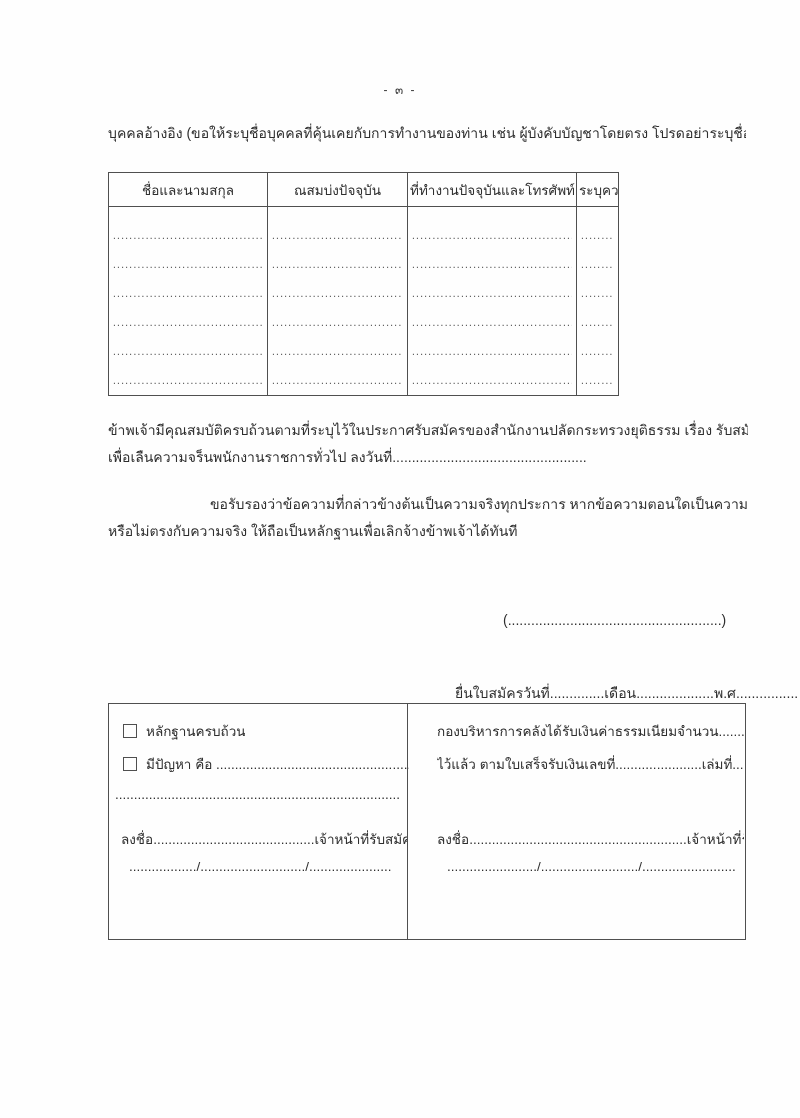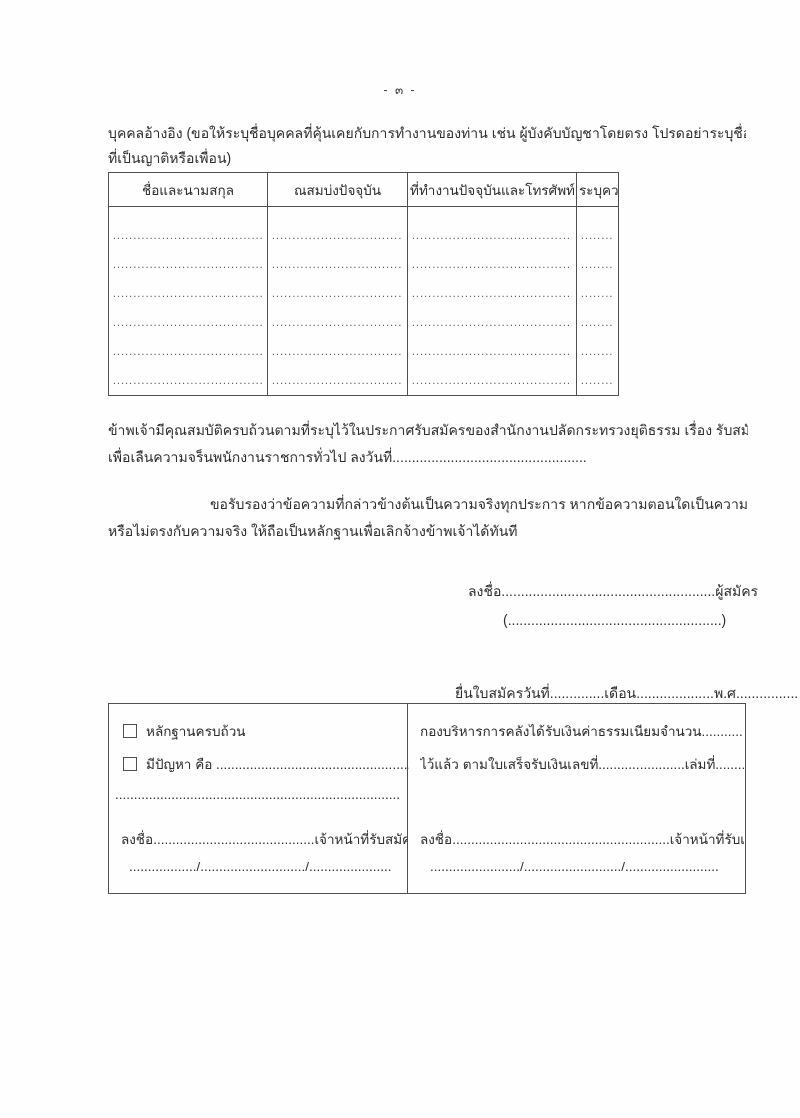--- a/index.html
+++ b/index.html
@@ -93,25 +93,26 @@
     font-size: 14px;
     white-space: nowrap;
   }
   .sig-1 { left: 468px; top: 580px; }
   .sig-2 { left: 503px; top: 612px; }
   .sig-3 { left: 455px; top: 645px; margin-top: 37px; }
   
   .officer-box {
     position: absolute;
     left: 108px; top: 703px;
-    width: 638px; height: 191px;
+    width: 638px; height: 237px;
     border: 1.5px solid #4f4f4f;
     box-sizing: border-box;
     display: flex;
     background: #fefefe;
+    gap: 17px;
   }
   .officer-left {
     width: 299px;
     border-right: 1.5px solid #4f4f4f;
     position: relative;
     box-sizing: border-box;
   }
   .officer-right { flex: 1; position: relative; }
   .box-line {
     position: absolute;
@@ -140,21 +141,20 @@
 </style>
 </head>
 <body>
 
 <div class="page">
 
   <div class="page-number">- ๓ -</div>
 
   <div class="intro">
     <div>บุคคลอ้างอิง (ขอให้ระบุชื่อบุคคลที่คุ้นเคยกับการทำงานของท่าน เช่น ผู้บังคับบัญชาโดยตรง โปรดอย่าระบุชื่อบุคคล</div>
-    <div>ที่เป็นญาติหรือเพื่อน)</div>
   </div>
 
   <div class="ref-table">
     <div class="thead">
       <div class="th">ชื่อและนามสกุล</div>
       <div class="th">ณสมบ่งปัจจุบัน</div>
       <div class="th">ที่ทำงานปัจจุบันและโทรศัพท์</div>
       <div class="th">ระบุความสัมพันธ์กับท่าน</div>
     </div>
     <div class="tbody">
@@ -196,21 +196,20 @@
   <div class="para declaration">
     <div>ข้าพเจ้ามีคุณสมบัติครบถ้วนตามที่ระบุไว้ในประกาศรับสมัครของสำนักงานปลัดกระทรวงยุติธรรม เรื่อง รับสมัครบุคคล</div>
     <div>เพื่อเลืนความจร็นพนักงานราชการทั่วไป ลงวันที่..................................................</div>
   </div>
 
   <div class="para certification">
     <div class="indent">ขอรับรองว่าข้อความที่กล่าวข้างต้นเป็นความจริงทุกประการ หากข้อความตอนใดเป็นความเท็จ</div>
     <div>หรือไม่ตรงกับความจริง  ให้ถือเป็นหลักฐานเพื่อเลิกจ้างข้าพเจ้าได้ทันที</div>
   </div>
 
-  <div class="sig-line sig-1">ลงชื่อ.......................................................ผู้สมัคร</div>
   <div class="sig-line sig-2">(.......................................................)</div>
   <div class="sig-line sig-3">ยื่นใบสมัครวันที่..............เดือน....................พ.ศ................</div>
 
   <div class="officer-box">
     <div class="officer-left">
       <div class="box-line l-check1">
         <span class="checkbox"></span><span>หลักฐานครบถ้วน</span>
       </div>
       <div class="box-line l-check2">
         <span class="checkbox"></span><span>มีปัญหา คือ ................................................................</span>

